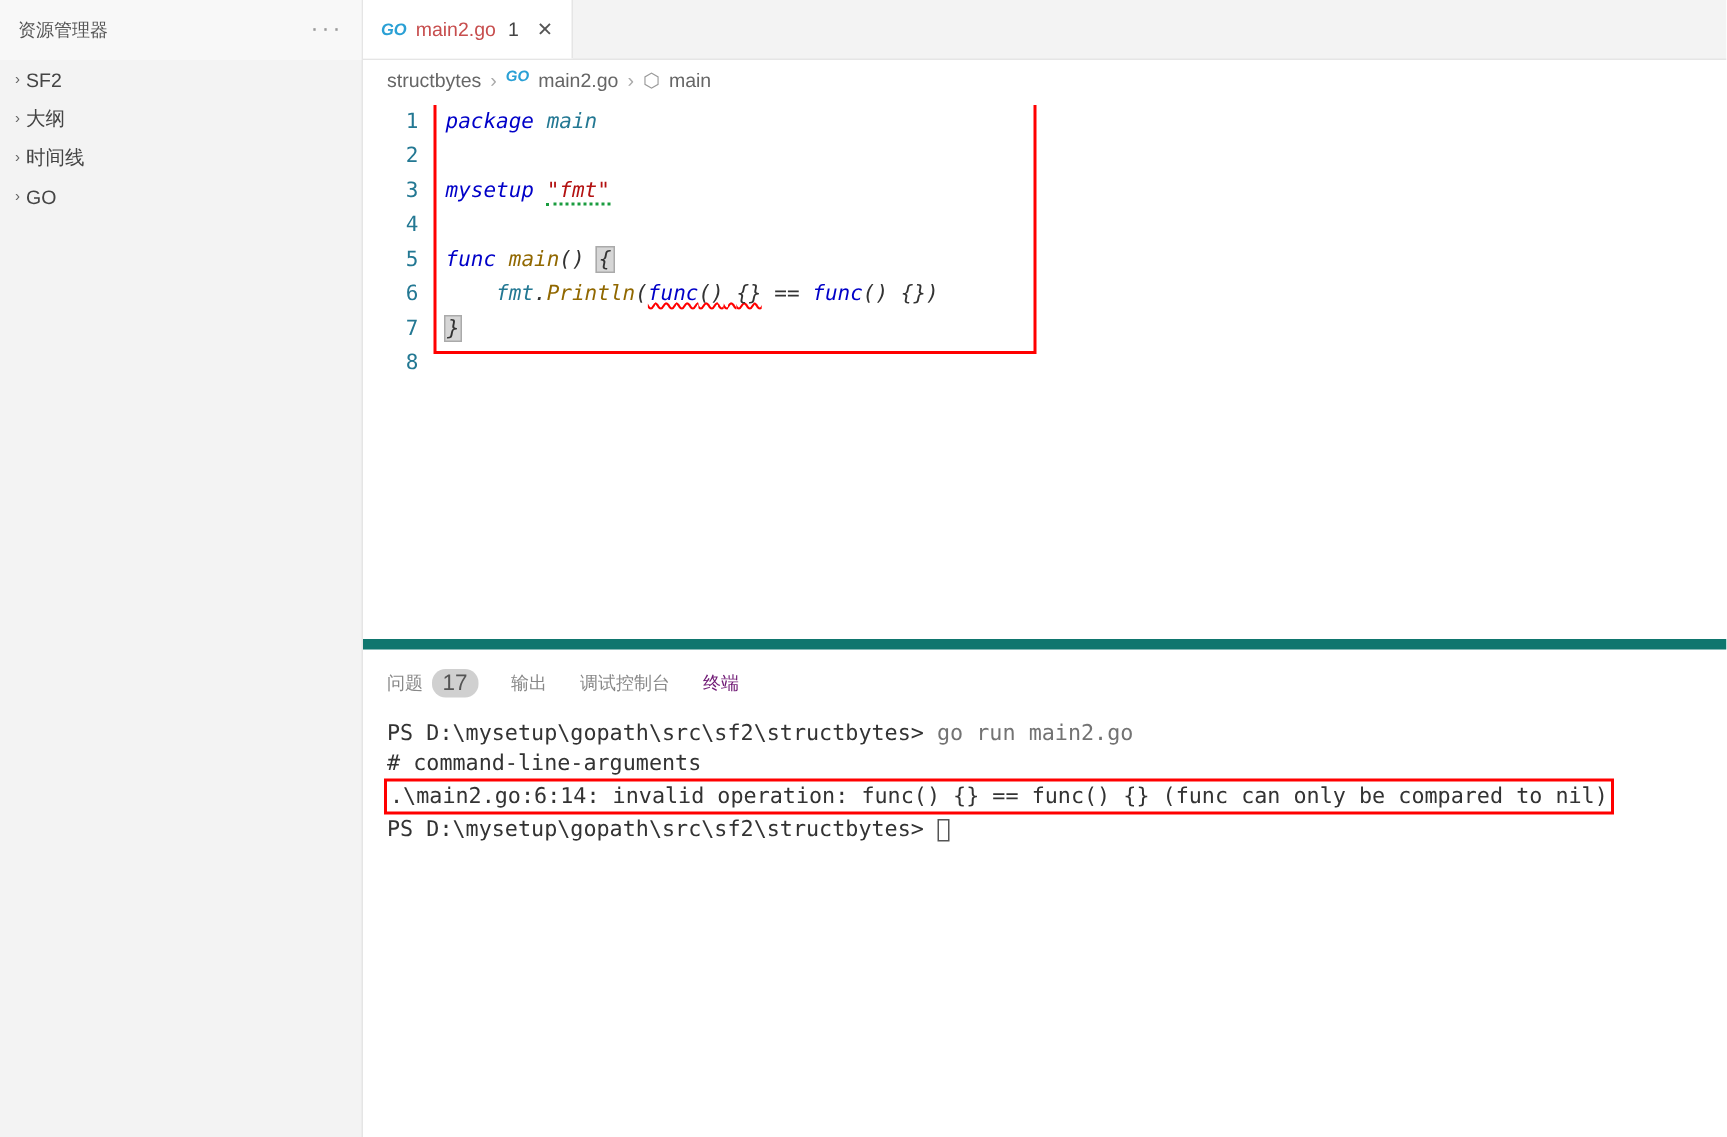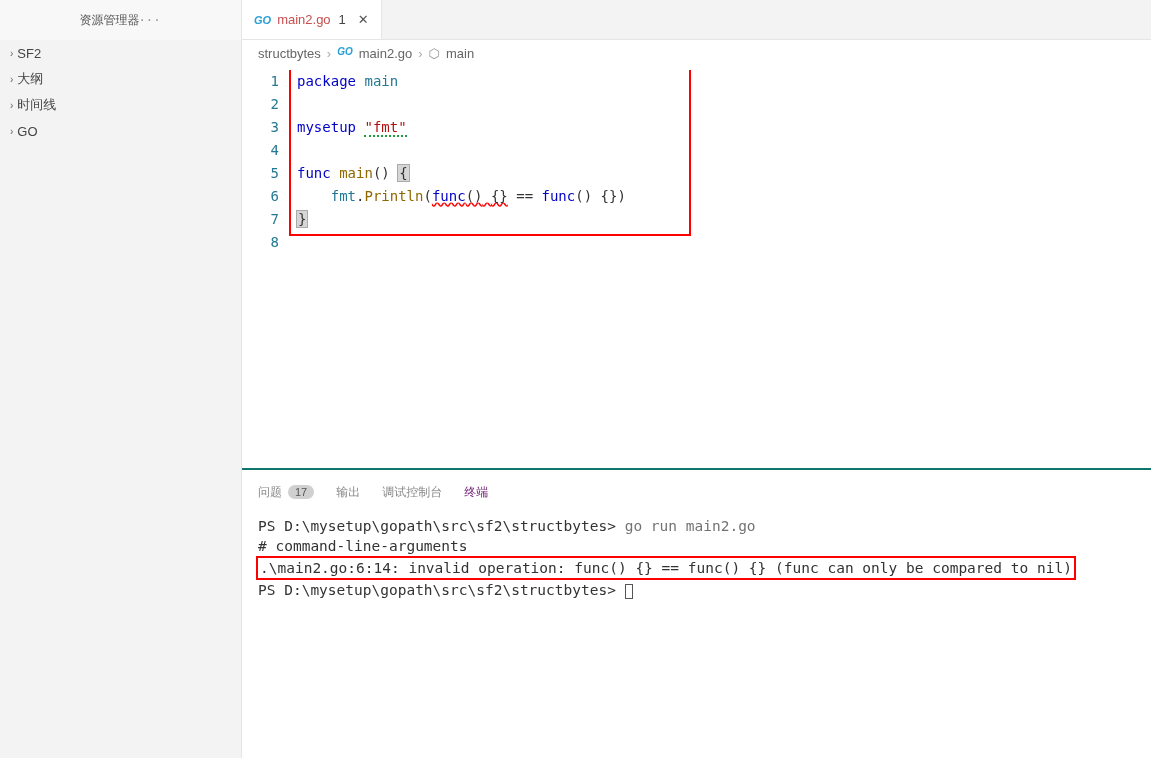--- a/index.html
+++ b/index.html
@@ -16,21 +16,21 @@
     .sidebar {
       width: 242px;
       background: #f3f3f3;
       border-right: 1px solid #e5e5e5;
       display: flex;
       flex-direction: column;
     }
     .sidebar-header {
       display: flex;
       align-items: center;
-      justify-content: center;
+      justify-content: space-between;
       padding: 8px 12px;
       height: 40px;
       background: #f8f8f8;
     }
     .sidebar-title { font-size: 12px; color: #555; }
     .more-icon { color: #999; font-size: 16px; letter-spacing: 2px; cursor: pointer; }
     .sidebar-item {
       display: flex;
       align-items: center;
       padding: 4px 10px;
@@ -97,20 +97,21 @@
       color: #237893;
       line-height: 23px;
     }
     .gutter div { height: 23px; }
     .code {
       flex: 1;
       font-family: Consolas, monospace;
       font-size: 14px;
       line-height: 23px;
       position: relative;
+      font-style: italic;
     }
     .code-line { height: 23px; white-space: pre; }
     .highlight-box {
       position: absolute;
       border: 2px solid #ff0000;
       top: -2px;
       left: -8px;
       width: 402px;
       height: 168px;
       pointer-events: none;
@@ -118,37 +119,37 @@
     .kw { color: #0000c8; }
     .str { color: #b31111; }
     .fn { color: #916800; }
     .pkg { color: #237893; }
     .plain { color: #333; }
     .squiggle-red { text-decoration: underline wavy #ff0000; text-decoration-skip-ink: none; }
     .squiggle-green { border-bottom: 2px dotted #1a9c3f; }
     .brace-hi { background: #d6d6d6; border: 1px solid #aaa; padding: 0 1px; margin: 0 -1px; }
 
     .panel {
-      border-top: 2px solid #0f766e;
+      border-top: 7px solid #0f766e;
       display: flex;
       flex-direction: column;
-      height: 290px;
+      height: 332px;
     }
     .panel-tabs {
       display: flex;
       gap: 22px;
       padding: 10px 16px 0 16px;
       font-size: 12px;
       color: #888;
       height: 34px;
       align-items: center;
     }
     .panel-tab { cursor: pointer; display: flex; align-items: center; gap: 6px; }
     .panel-tab.active { color: #701a75; border-bottom: 1px solid #333; padding-bottom: 6px; margin-bottom: -7px; }
-    .badge { background: #d0d0d0; color: #555; border-radius: 9px; padding: 1px 7px; font-size: 11px; }
+    .badge { background: #d0d0d0; color: #555; border-radius: 9px; padding: 1px 7px; font-size: 15px; }
     .terminal {
       flex: 1;
       padding: 12px 16px;
       font-family: Consolas, monospace;
       font-size: 14.5px;
       line-height: 20px;
       color: #333;
       background: #fff;
       white-space: pre;
       overflow: hidden;

